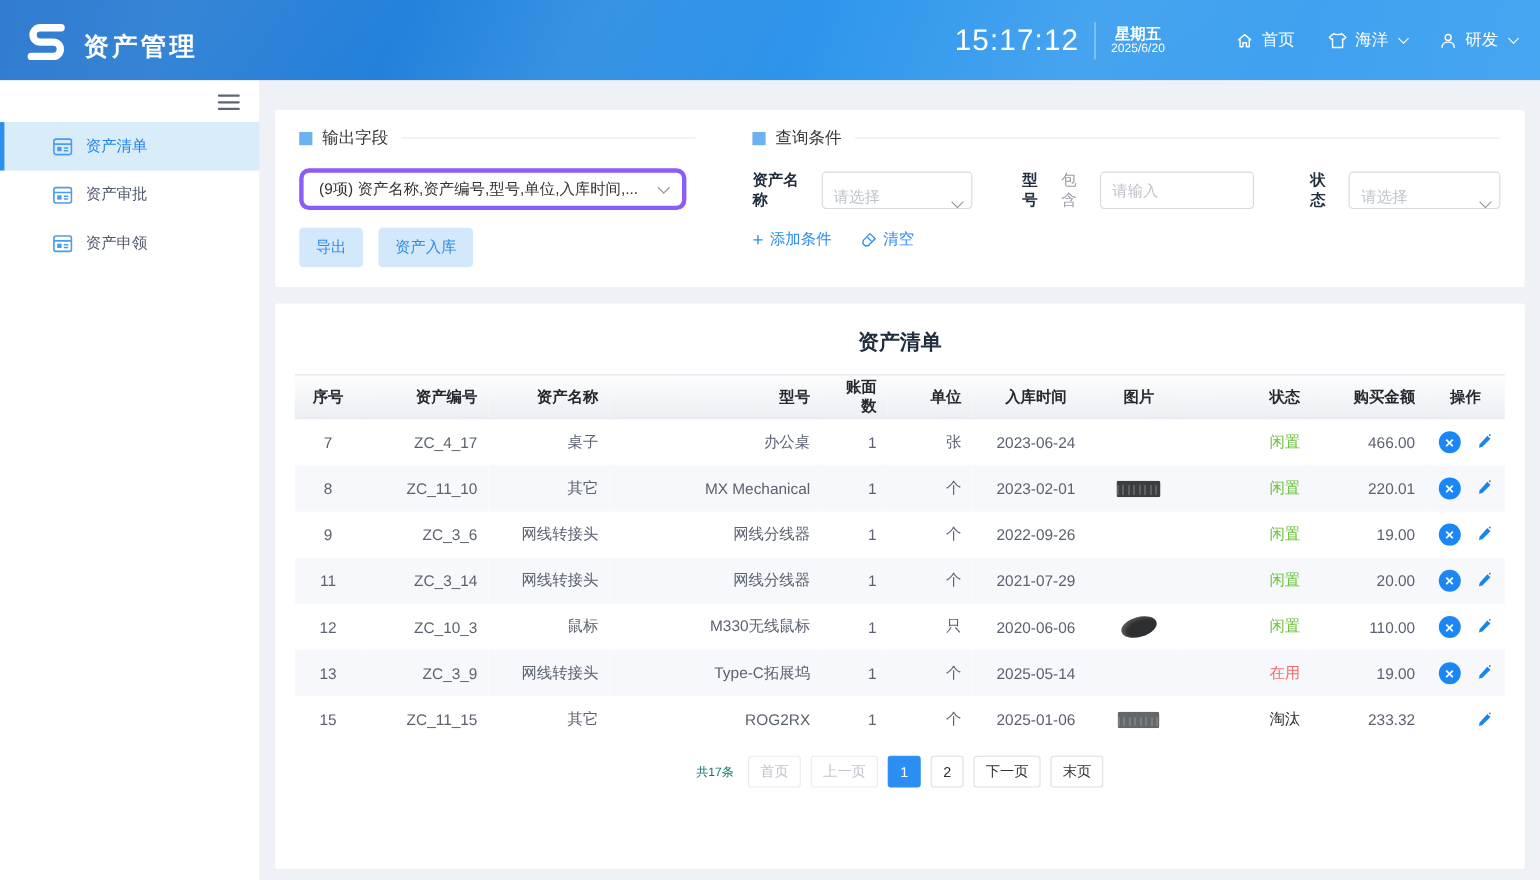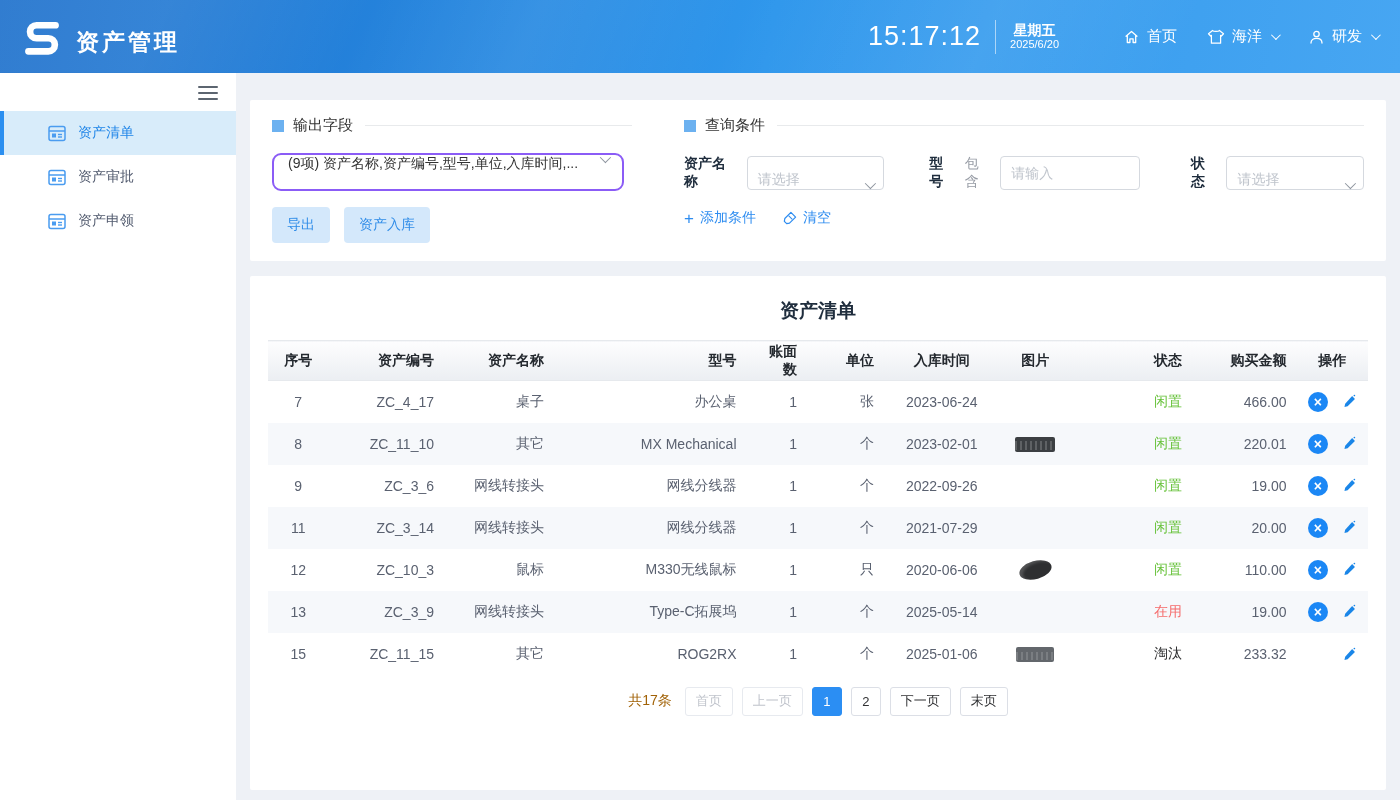--- a/index.html
+++ b/index.html
@@ -41,22 +41,22 @@
   
   .panel{ background:#fff; border-radius:2px; }
   .panel-top{ display:flex; padding:16px 22px 18px 22px; gap:52px; }
   .section-output{ width:360px; flex-shrink:0; }
   .section-query{ flex:1; }
   .legend{ display:flex; align-items:center; }
   .legend-square{ width:12px; height:12px; background:#6cb1f0; margin-right:9px; }
   .legend-title{ font-size:15px; color:#333; }
   .legend-line{ flex:1; height:1px; background:#e8eaec; margin-left:12px; }
 
-  .fields-select{ margin-top:18px; width:352px; height:38px; border:2px solid #8b5cf6; border-radius:9px;
-    display:flex; padding:0 14px; cursor:pointer; }
+  .fields-select{ margin-top:18px; width:352px; height:38px; border:4px solid #8b5cf6; border-radius:9px;
+    display:flex; align-items:center; padding:0 14px; cursor:pointer; }
   .fields-select .sel-text{ flex:1; font-size:14px; color:#333; white-space:nowrap; overflow:hidden; }
   .chev-gray{ width:8px; height:8px; border-right:1.6px solid #8d949e; border-bottom:1.6px solid #8d949e; transform:rotate(45deg) translateY(-2px); flex-shrink:0; }
   .btn-row{ margin-top:16px; display:flex; gap:14px; }
   .btn-light{ background:#d4e8fb; color:#2f8ce8; border:none; padding:9px 15px; border-radius:4px; font-size:14px; cursor:pointer; font-family:inherit; }
 
   .query-row{ margin-top:20px; display:flex; align-items:center; }
   .q-label{ font-weight:700; color:#1f2d3d; margin-right:8px; }
   .q-op{ color:#979ca5; margin-right:8px; }
   .q-select{ width:140px; height:34px; border:1px solid #d5d9df; border-radius:4px; display:flex; align-items:flex-end; padding:0 10px; cursor:pointer; background:#fff; }
   .q-select .ph{ flex:1; color:#bfc4cc; font-size:14px; }
@@ -88,21 +88,21 @@
   .asset-img.mouse{ width:33px; height:18px; background:#2e2f31; border-radius:50%; transform:rotate(-16deg); box-shadow:inset 3px 2px 3px rgba(255,255,255,0.18); }
 
   .op-cell span{ vertical-align:middle; }
   .op-delete{ display:inline-flex; align-items:center; justify-content:center; width:20px; height:20px; border-radius:50%;
     background:#1b87f5; color:#fff; font-size:14px; font-weight:700; line-height:1; cursor:pointer; margin-right:14px; }
   .op-spacer{ display:inline-block; width:20px; margin-right:14px; }
   .op-edit{ display:inline-flex; cursor:pointer; }
 
   
   .pagination{ margin-top:12px; display:flex; align-items:center; justify-content:center; gap:9px; }
-  .pg-total{ font-size:14px; color:#a16207; margin-right:4px; }
+  .pg-total{ font-size:11px; color:#0f766e; margin-right:4px; }
   .pg-btn{ min-width:30px; height:29px; padding:0 10px; border:1px solid #dcdfe6; background:#fff; border-radius:3px;
     font-size:13px; color:#303133; display:inline-flex; align-items:center; justify-content:center; cursor:pointer; }
   .pg-btn.disabled{ color:#c0c4cc; border-color:#e7eaef; cursor:default; }
   .pg-btn.active{ background:#2b8ef3; border-color:#2b8ef3; color:#fff; }
 </style>
 </head>
 <body>
 
 <div class="app-header">
   <div class="logo-wrap">

